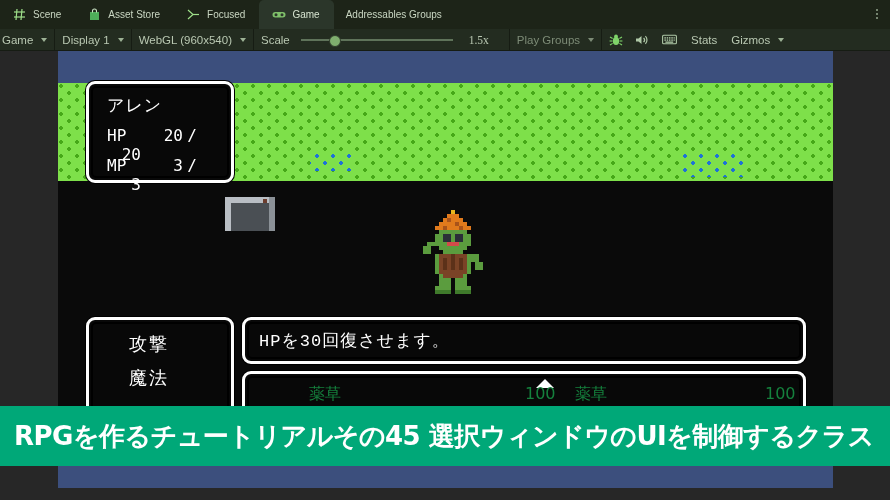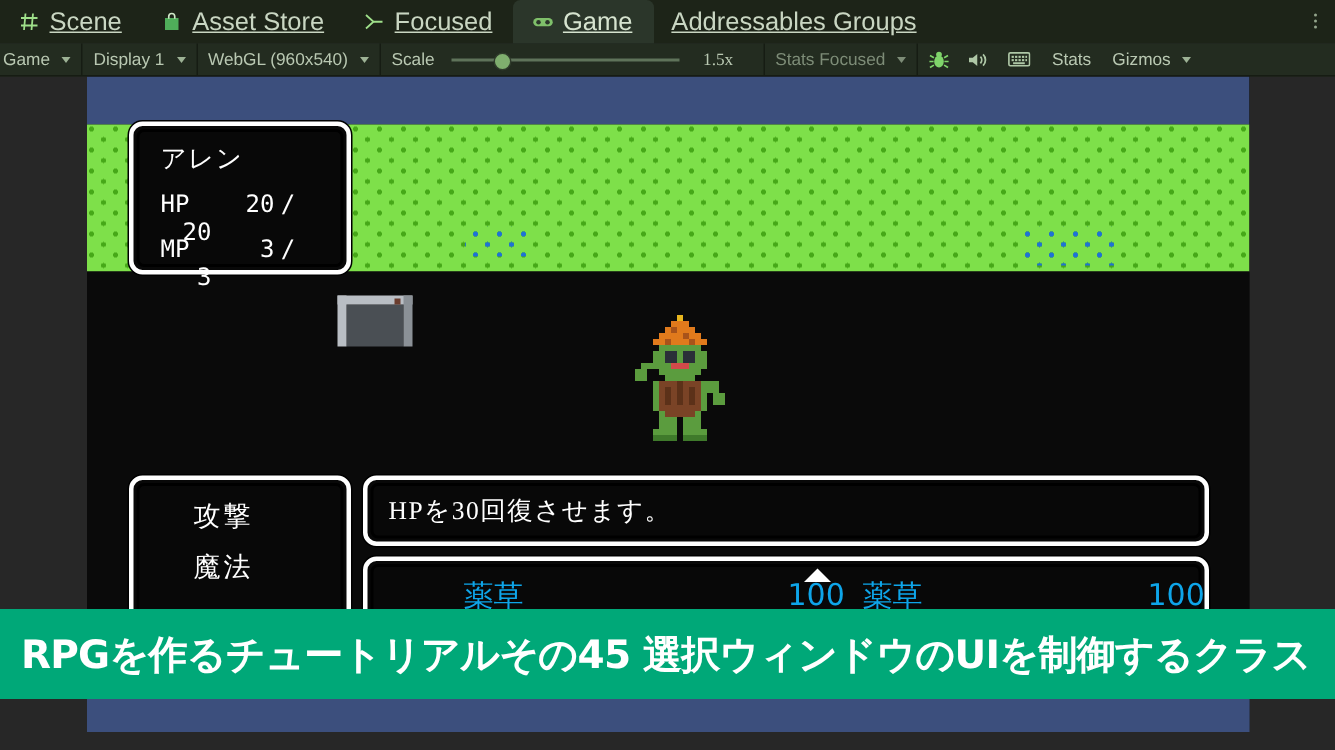--- a/index.html
+++ b/index.html
@@ -13,24 +13,23 @@
 
   
   .tabbar{
     position:absolute;left:0;top:0;width:890px;height:29px;
     background:#1d2418;
     display:flex;align-items:flex-end;
   }
   .tab{
     height:29px;display:flex;align-items:center;gap:6px;
     padding:0 14px 0 12px;
-    font-size:17px;color:#c9d6c2;
+    font-size:10px;color:#c9d6c2;
     box-sizing:border-box;white-space:nowrap;
     cursor:pointer;
-    text-decoration:underline;
   }
   .tab.active{
     background:#2b362a;
     border-top-left-radius:5px;border-top-right-radius:5px;
     color:#d6e3cf;
   }
   .tab .ticon{display:inline-flex;width:15px;height:15px;align-items:center;justify-content:center;}
   .tab .ticon svg{display:block;}
   .kebab{
     position:absolute;right:6px;top:4px;width:14px;height:20px;
@@ -142,25 +141,25 @@
   .cmd-item{
     position:absolute;left:40px;font-size:18px;color:#fff;
     font-family:"DejaVu Sans",sans-serif;letter-spacing:2px;
   }
   .cmd-0{top:12px;font-family:Liberation Serif, serif;}
   .cmd-1{top:46px;}
 
   .desc-win{left:184px;top:266px;width:564px;height:47px;}
   .desc-text{
     position:absolute;left:14px;top:9px;font-size:17px;color:#fff;
-    font-family:Liberation Serif, serif;letter-spacing:1px;white-space:nowrap;
+    font-family:Liberation Mono, monospace;letter-spacing:1px;white-space:nowrap;
   }
 
   .list-win{left:184px;top:320px;width:564px;height:90px;}
-  .list-row{position:absolute;font-size:20px;color:#0ea5e9;font-family:"DejaVu Sans",sans-serif;white-space:nowrap;}
+  .list-row{position:absolute;font-size:16px;color:#15803d;font-family:"DejaVu Sans",sans-serif;white-space:nowrap;}
   .lr-0b{left:280px;top:10px;}
   .lr-1{left:64px;top:10px;}
   .cursor-up{
     position:absolute;left:291px;top:5px;width:0;height:0;
     border-left:9px solid transparent;border-right:9px solid transparent;
     border-bottom:9px solid #fff;
   }
 
   
   .banner{
@@ -263,21 +262,21 @@
       <span>Scale</span>
       <span class="slider">
         <span class="track">
           <span class="knob"></span>
         </span>
       </span>
       <span style="width:30px;text-align:center;font-family:Liberation Serif, serif;">1.5x</span>
     </div>
 
     <div class="tb-item dim" style="border-left:1px solid #161c13;margin-left:8px;">
-      <span>Stats Focused</span>
+      <span>Play Groups</span>
       <span class="caret" style="border-top-color:#7d8c77;"></span>
     </div>
 
     <div class="tb-item noborder" style="padding:0 5px;">
       <span class="tb-icon">
         <svg width="14" height="14" viewBox="0 0 14 14">
           <ellipse cx="7" cy="8" rx="3.2" ry="4" fill="#7fd46a"></ellipse>
           <circle cx="7" cy="3.4" r="1.9" fill="#7fd46a"></circle>
           <g stroke="#7fd46a" stroke-width="1.1">
             <line x1="3.6" y1="5.5" x2="1" y2="4"></line>

